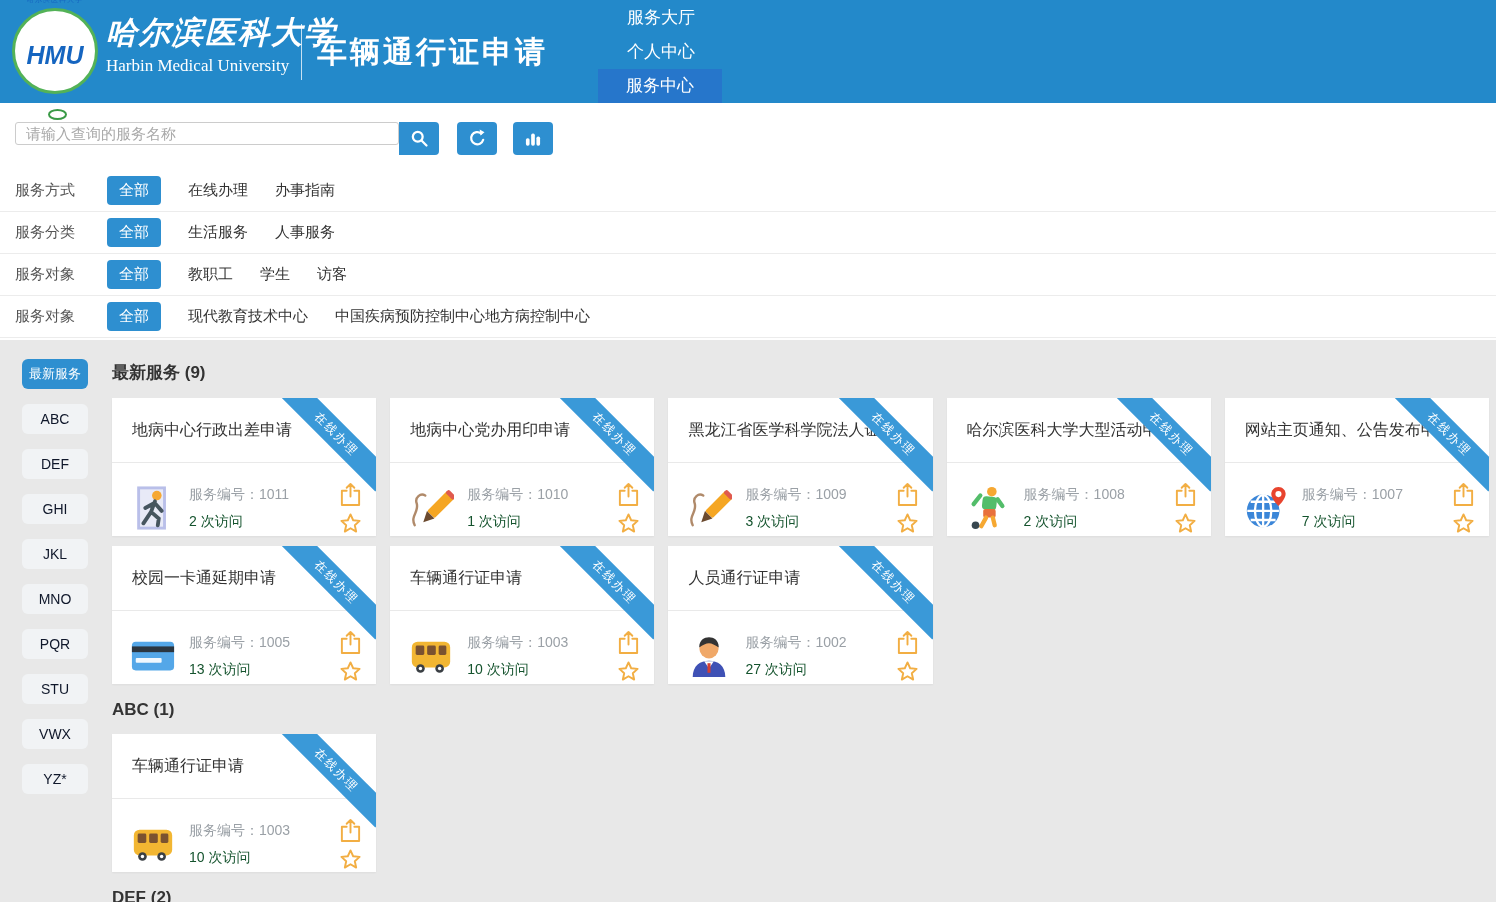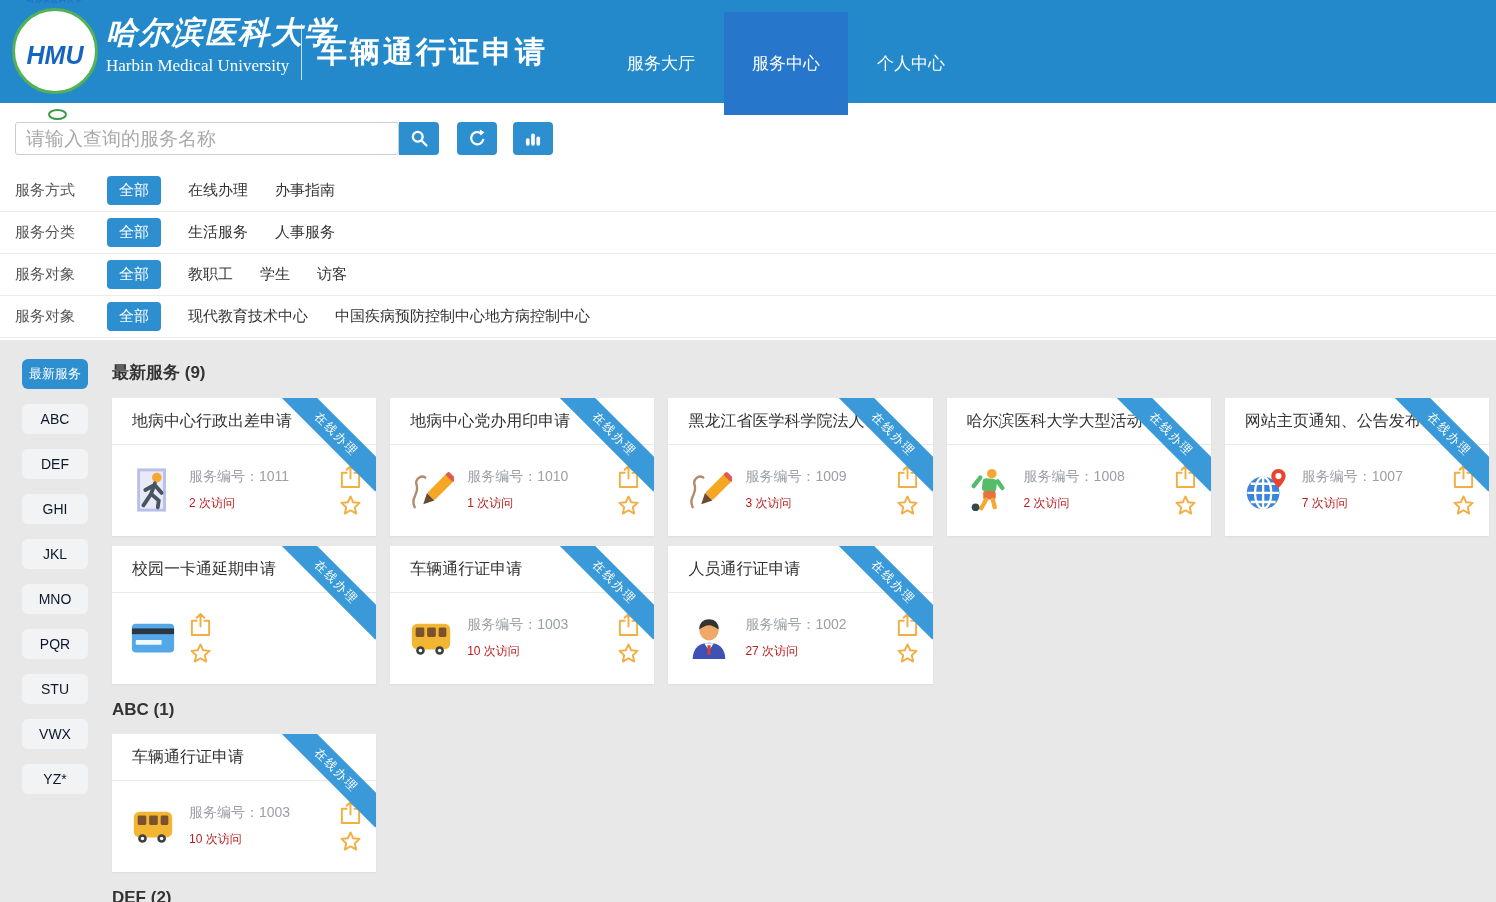--- a/index.html
+++ b/index.html
@@ -17,30 +17,30 @@
   .logo-cad:before { content:""; position:absolute; left:-6px; top:3px; width:15px; height:7px;
     border:2px solid #3a9a46; border-radius:50%; }
   .uni-name { position:absolute; left:106px; top:12px; }
   .uni-cn { font-family:"Liberation Serif","DejaVu Serif",serif; font-style:italic;
     font-weight:bold; font-size:31px; line-height:42px; letter-spacing:2px; }
   .uni-en { font-family:"Liberation Serif","DejaVu Serif",serif; font-size:17px; line-height:24px; }
   .header-divider { position:absolute; left:301px; top:24px; width:1px; height:56px;
     background:rgba(255,255,255,.75); }
   .site-title { position:absolute; left:317px; top:32px; font-size:30px; font-weight:bold;
     letter-spacing:3px; }
-  .main-nav { position:absolute; left:598px; top:12px; height:103px; display:flex; }
+  .main-nav { position:absolute; left:598px; top:0; height:103px; display:flex;flex-direction:column; }
   .nav-item { width:126px; height:103px; display:flex; align-items:center; justify-content:center;
     font-size:17px; cursor:pointer; }
   .nav-item.active { width:124px; background:#2676cb; }
 
   
   .filter-panel { background:#fff; padding-bottom:2px; }
   .search-row { position:relative; height:67px; }
-  .search-input { position:absolute; left:15px; top:19px; width:384px; height:33px;
-    border:1px solid #ccc; border-radius:3px; padding:0 10px; font-size:19px; color:#333; outline:none; }
+  .search-input { position:absolute; left:15px; top:19px; width:384px; height:23px;
+    border:1px solid #ccc; border-radius:3px; padding:0 10px; font-size:15px; color:#333; outline:none; }
   .search-input::placeholder { color:#a9a9a9; }
   .tool-btn { position:absolute; top:19px; width:40px; height:33px; background:#2e8fd0;
     border:none; border-radius:4px; display:flex; align-items:center; justify-content:center; cursor:pointer; }
   .btn-search { left:399px; border-top-left-radius:0; border-bottom-left-radius:0; }
   .btn-refresh { left:457px; }
   .btn-chart { left:513px; }
   .filter-row { display:flex; align-items:center; height:42px; padding-left:15px;
     border-bottom:1px solid #ececec; font-size:15px; }
   .filter-label { color:#555; width:62px; }
   .filter-selected { margin-left:30px; background:#2e8fd0; color:#fff; border-radius:4px;
@@ -53,31 +53,31 @@
   .az-btn { width:66px; height:30px; margin-bottom:15px; background:#f1f3f5; border:none;
     border-radius:6px; font-size:14px; color:#0f172a; cursor:pointer; display:flex;
     align-items:center; justify-content:center; font-family:inherit; }
   .az-btn.active { background:#2e8fd0; color:#fff; font-size:13px; }
 
   .section-heading { font-size:17px; font-weight:bold; color:#333; margin:2px 0 14px; }
   .card-grid { display:grid; grid-template-columns:repeat(5,1fr); gap:10px 14px; margin-bottom:16px; }
 
   .card { position:relative; height:138px; background:#fff; overflow:hidden;
     box-shadow:0 1px 2px rgba(0,0,0,.05); cursor:pointer; }
-  .card-title-row { height:47px; display:flex; align-items:center; padding-left:20px;
+  .card-title-row { height:65px; display:flex; align-items:center; padding-left:20px;
     border-bottom:1px solid #e9e9e9; overflow:hidden; }
   .card-title { font-size:16px; color:#333; white-space:nowrap; }
   .ribbon { position:absolute; top:24px; right:-28px; width:136px; height:25px; background:#3a99d8;
     transform:rotate(45deg); color:#fff; font-size:12px; letter-spacing:2px; display:flex;
     align-items:center; justify-content:center; z-index:2; }
   .card-body { display:flex; align-items:center; padding:0 14px 0 18px; height:90px; }
   .svc-icon { width:46px; height:46px; margin-right:13px; flex:none; }
   .card-info { flex:1; min-width:0; }
   .svc-code { color:#9aa0a6; font-size:14px; margin-bottom:9px; white-space:nowrap; }
-  .svc-visits { color:#b91c1c; font-size:12px; }
+  .svc-visits { color:#14532d; font-size:14px; }
   .card-actions { display:flex; flex-direction:column; align-items:center; gap:5px; }
   .card-actions svg { display:block; cursor:pointer; }
 
   .partial-heading { margin-top:0; }
 </style>
 </head>
 <body>
 
 <div class="header">
   <div class="logo-circle">
@@ -86,22 +86,22 @@
     <span class="logo-cad"></span>
   </div>
   <div class="uni-name">
     <div class="uni-cn">哈尔滨医科大学</div>
     <div class="uni-en">Harbin Medical University</div>
   </div>
   <div class="header-divider"></div>
   <div class="site-title">车辆通行证申请</div>
   <div class="main-nav">
     <div class="nav-item">服务大厅</div>
+    <div class="nav-item">个人中心</div>
     <div class="nav-item active">服务中心</div>
-    <div class="nav-item">个人中心</div>
   </div>
 </div>
 
 <div class="filter-panel">
   <div class="search-row">
     <input class="search-input" type="text" placeholder="请输入查询的服务名称" style="">
     <button class="tool-btn btn-search">
       <svg width="21" height="21" viewBox="0 0 24 24" fill="none" stroke="#fff" stroke-width="2.6" stroke-linecap="round">
         <circle cx="10" cy="10" r="5.6"></circle>
           <path d="M14.6 14.6 L20 20"></path>
@@ -318,20 +318,24 @@
       <div class="card-title-row">
           <span class="card-title">校园一卡通延期申请</span>
         </div>
       <div class="ribbon">在线办理</div>
       <div class="card-body">
         <svg class="svc-icon" viewBox="0 0 48 48">
           <rect x="2" y="9" width="44" height="30" rx="4" fill="#54a7e8"></rect>
           <rect x="2" y="14" width="44" height="6" fill="#2b3640"></rect>
           <rect x="6" y="26" width="27" height="5" rx="1" fill="#fff" opacity="0.92"></rect>
         </svg>
+        <div class="card-info">
+          <div class="svc-code"><span>服务编号：</span><span>1005</span></div>
+          <div class="svc-visits">13 次访问</div>
+        </div>
         <div class="card-actions">
           <svg width="23" height="25" viewBox="0 0 24 26" fill="none" stroke="#f2ae43" stroke-width="2" stroke-linecap="round" stroke-linejoin="round">
               <path d="M8 9 H3 V24 H21 V9 H16"></path>
               <path d="M12 15 V2 M12 2 L8 6 M12 2 L16 6"></path>
             </svg>
           <svg width="23" height="23" viewBox="0 0 24 24" fill="none" stroke="#f2ae43" stroke-width="2" stroke-linejoin="round">
               <path d="M12 2.5 L14.8 8.6 L21.5 9.3 L16.5 13.8 L17.9 20.4 L12 17 L6.1 20.4 L7.5 13.8 L2.5 9.3 L9.2 8.6 Z"></path>
             </svg>
         </div>
       </div>

